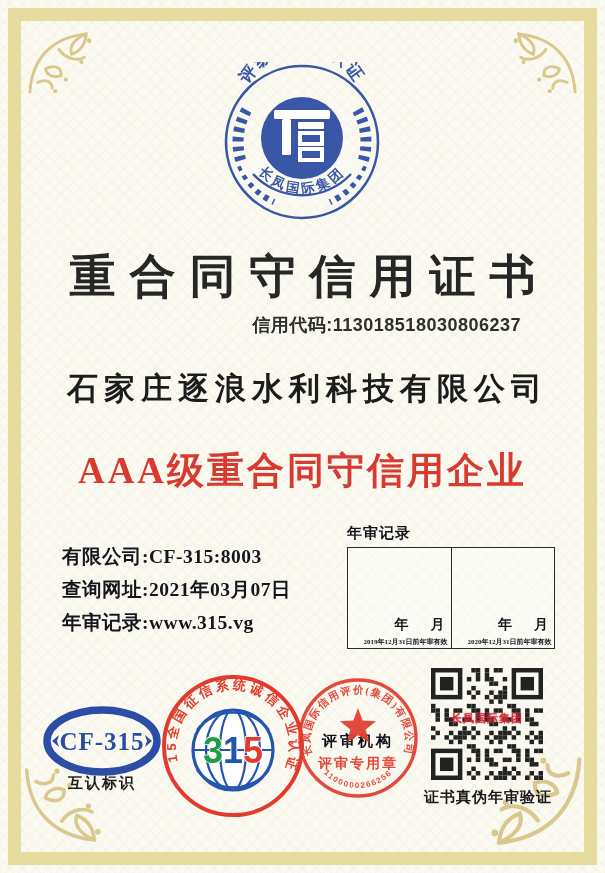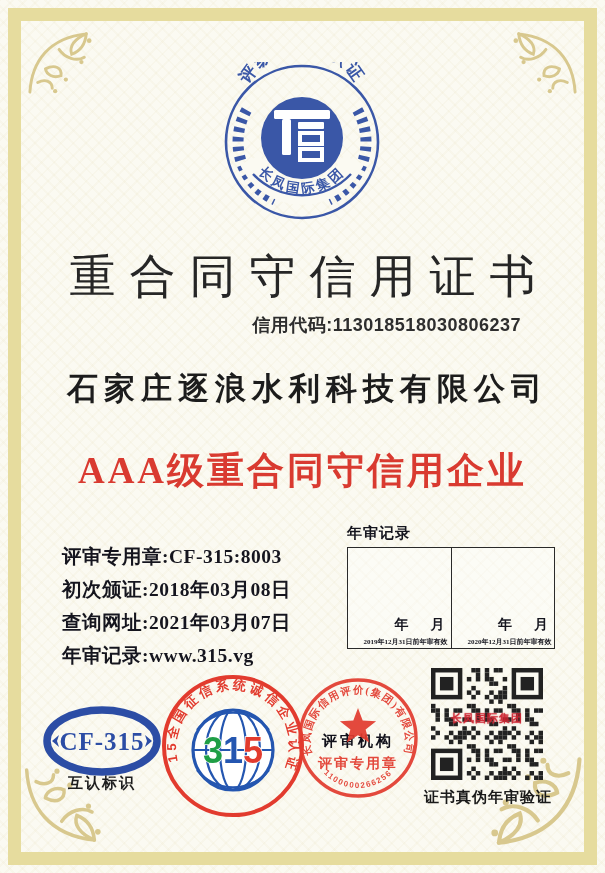--- a/index.html
+++ b/index.html
@@ -19,21 +19,21 @@
   .corner svg{display:block;width:100%;height:100%;}
   .corner.tl{left:26px;top:28px;width:70px;height:70px;}
   .corner.tr{right:26px;top:28px;width:70px;height:70px;transform:scaleX(-1);}
   .corner.bl{left:22px;bottom:26px;width:84px;height:84px;transform:scaleY(-1);}
   .corner.br{right:20px;bottom:22px;width:100px;height:100px;transform:scale(-1,-1);}
 
   .logo-wrap{position:absolute;left:222px;top:62px;width:160px;height:160px;}
 
   .cert-title{
     position:absolute;left:0;top:246px;width:100%;text-align:center;
-    font-size:46px;font-weight:400;color:#262626;letter-spacing:14px;padding-left:14px;
+    font-size:46px;font-weight:700;color:#262626;letter-spacing:14px;padding-left:14px;
     box-sizing:border-box;white-space:nowrap;
   }
   .credit-code{
     position:absolute;right:84px;top:313px;font-size:18px;font-weight:700;color:#2e2e2e;
     letter-spacing:0.5px;
   }
   .company-name{
     position:absolute;left:0;top:368px;width:100%;text-align:center;
     font-size:31px;font-weight:900;color:#1c1c1c;letter-spacing:6px;padding-left:10px;
     box-sizing:border-box;white-space:nowrap;
@@ -180,22 +180,21 @@
       </text>
     </svg>
   </div>
 
   <div class="cert-title">重合同守信用证书</div>
   <div class="credit-code">信用代码:113018518030806237</div>
   <div class="company-name">石家庄逐浪水利科技有限公司</div>
   <div class="award-line">AAA级重合同守信用企业</div>
 
   <div class="details">
-    <div class="detail-row">评审专用章:CF-315:8003</div>
-    <div class="detail-row">初次颁证:2018年03月08日</div>
+    <div class="detail-row">有限公司:CF-315:8003</div>
     <div class="detail-row">查询网址:2021年03月07日</div>
     <div class="detail-row">年审记录:www.315.vg</div>
   </div>
 
   <div class="annual">
     <div class="annual-label">年审记录</div>
     <div class="annual-box">
       <div class="annual-cell">
         <div class="ym-row">
           <span class="ym-y">年</span><span>月</span>

